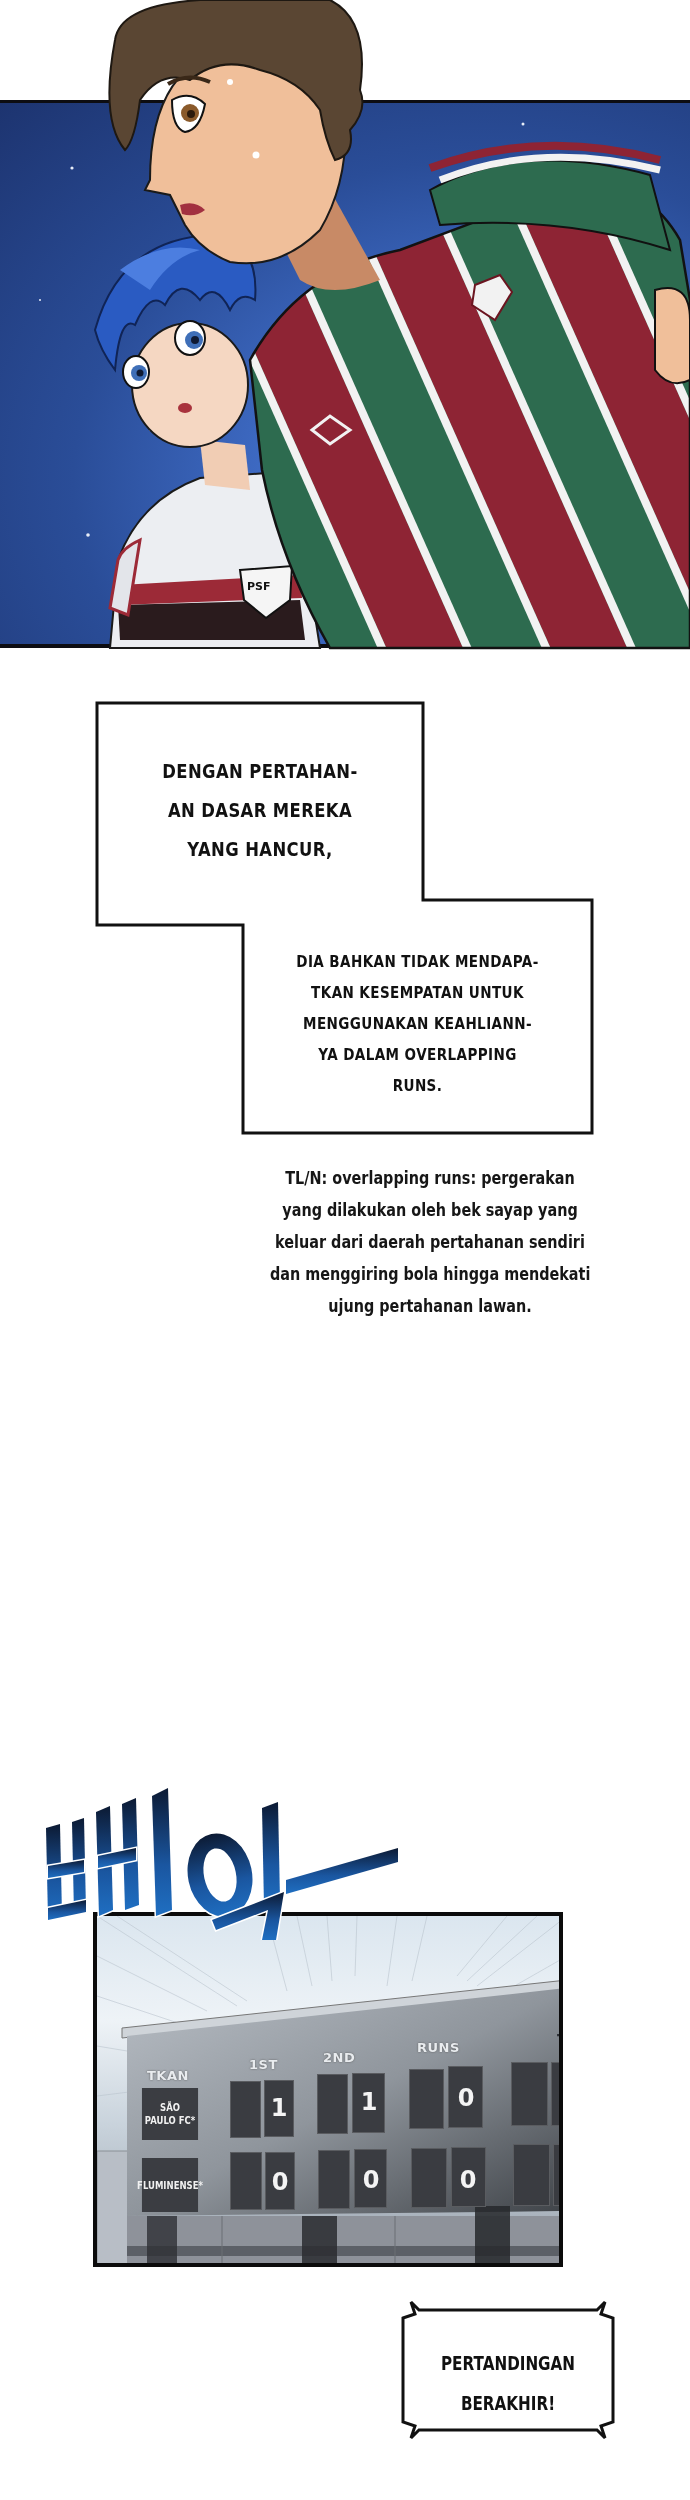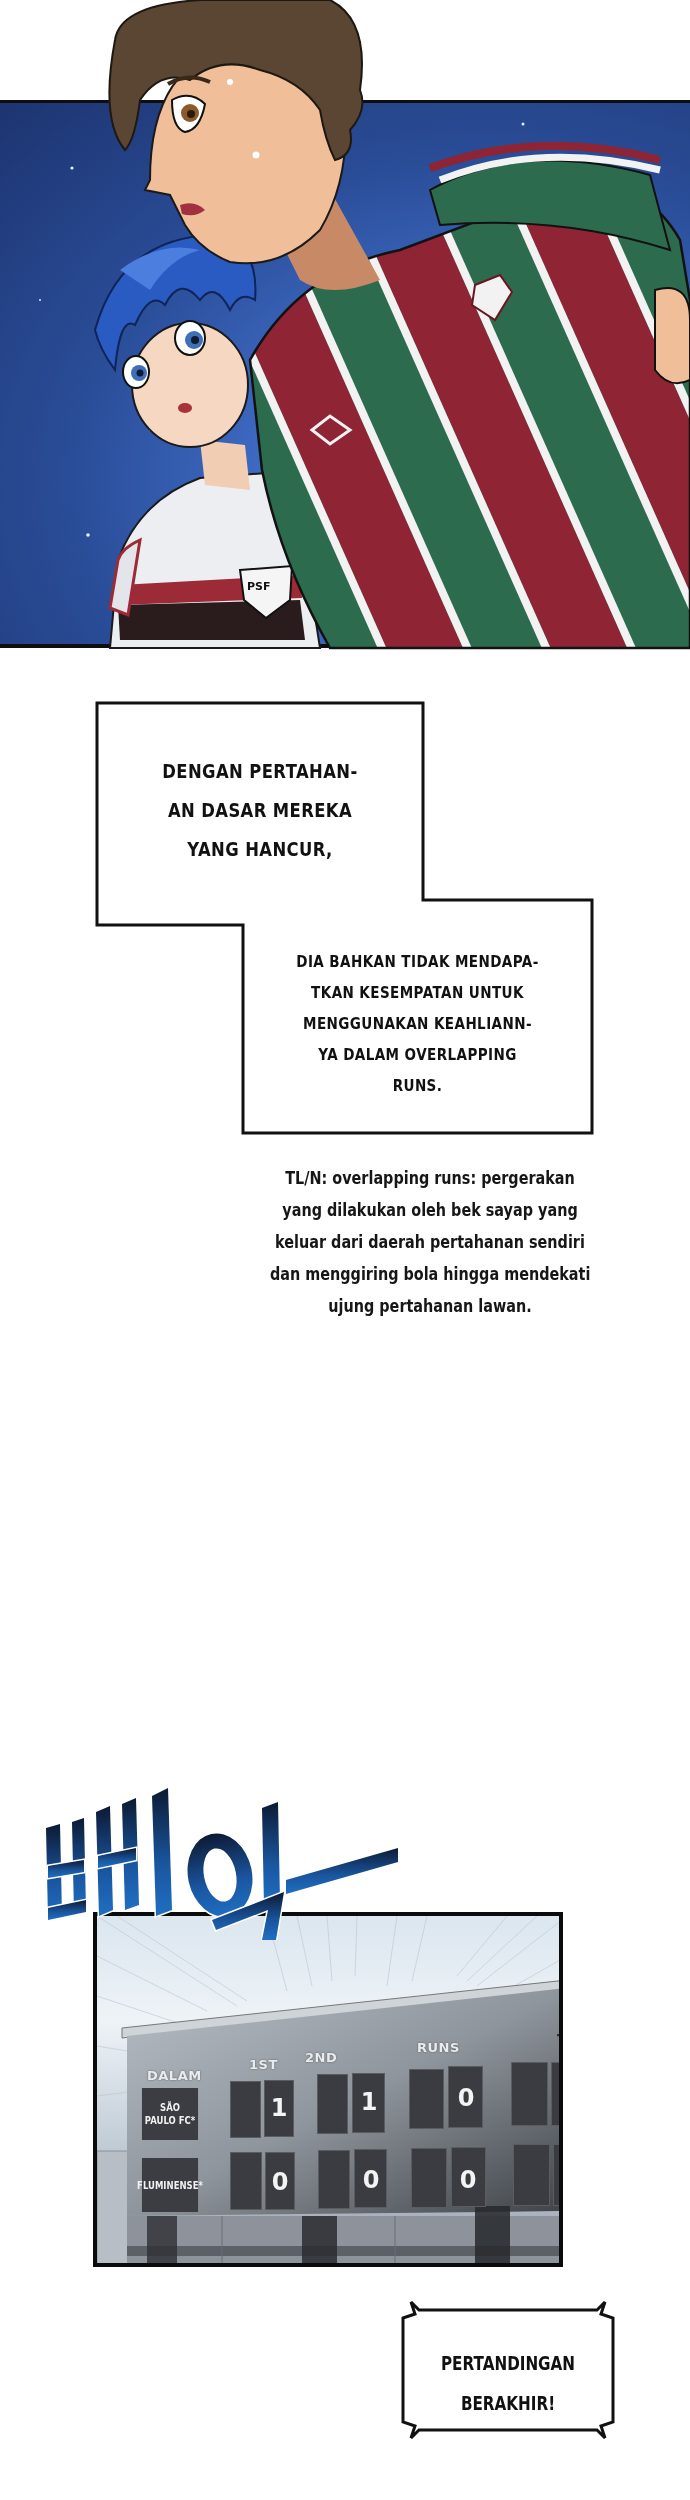--- a/index.html
+++ b/index.html
@@ -199,23 +199,23 @@
 
     <rect x="30" y="300" width="440" height="55" fill="#8e929a"></rect>
     <rect x="30" y="330" width="440" height="10" fill="#5c6067"></rect>
     <rect x="50" y="300" width="30" height="55" fill="#2e3034" opacity="0.8"></rect>
     <rect x="205" y="300" width="35" height="55" fill="#2a2c30" opacity="0.85"></rect>
     <rect x="378" y="290" width="35" height="65" fill="#26282b" opacity="0.85"></rect>
     <line x1="125" y1="300" x2="125" y2="355" stroke="#6a6e75"></line>
     <line x1="298" y1="300" x2="298" y2="355" stroke="#6a6e75"></line>
   </svg>
 
-  <div class="sb-label" style="left:50px;top:152px;">DALAM</div>
+  <div class="sb-label" style="left:50px;top:152px;">TKAN</div>
   <div class="sb-label" style="left:152px;top:141px;">1ST</div>
-  <div class="sb-label" style="left:208px;top:134px;">2ND</div>
+  <div class="sb-label" style="left:226px;top:134px;">2ND</div>
   <div class="sb-label" style="left:320px;top:124px;">RUNS</div>
   <div class="sb-label dark" style="left:428px;top:116px;">TOT</div>
 
   <div class="sb-team" style="left:40px;top:172px;width:66px;height:52px;">
     <div><span>SÃO</span><br><span>PAULO FC*</span></div>
   </div>
   <div class="sb-team" style="left:40px;top:242px;width:66px;height:54px;">
     <span>FLUMINENSE*</span>
   </div>
 

